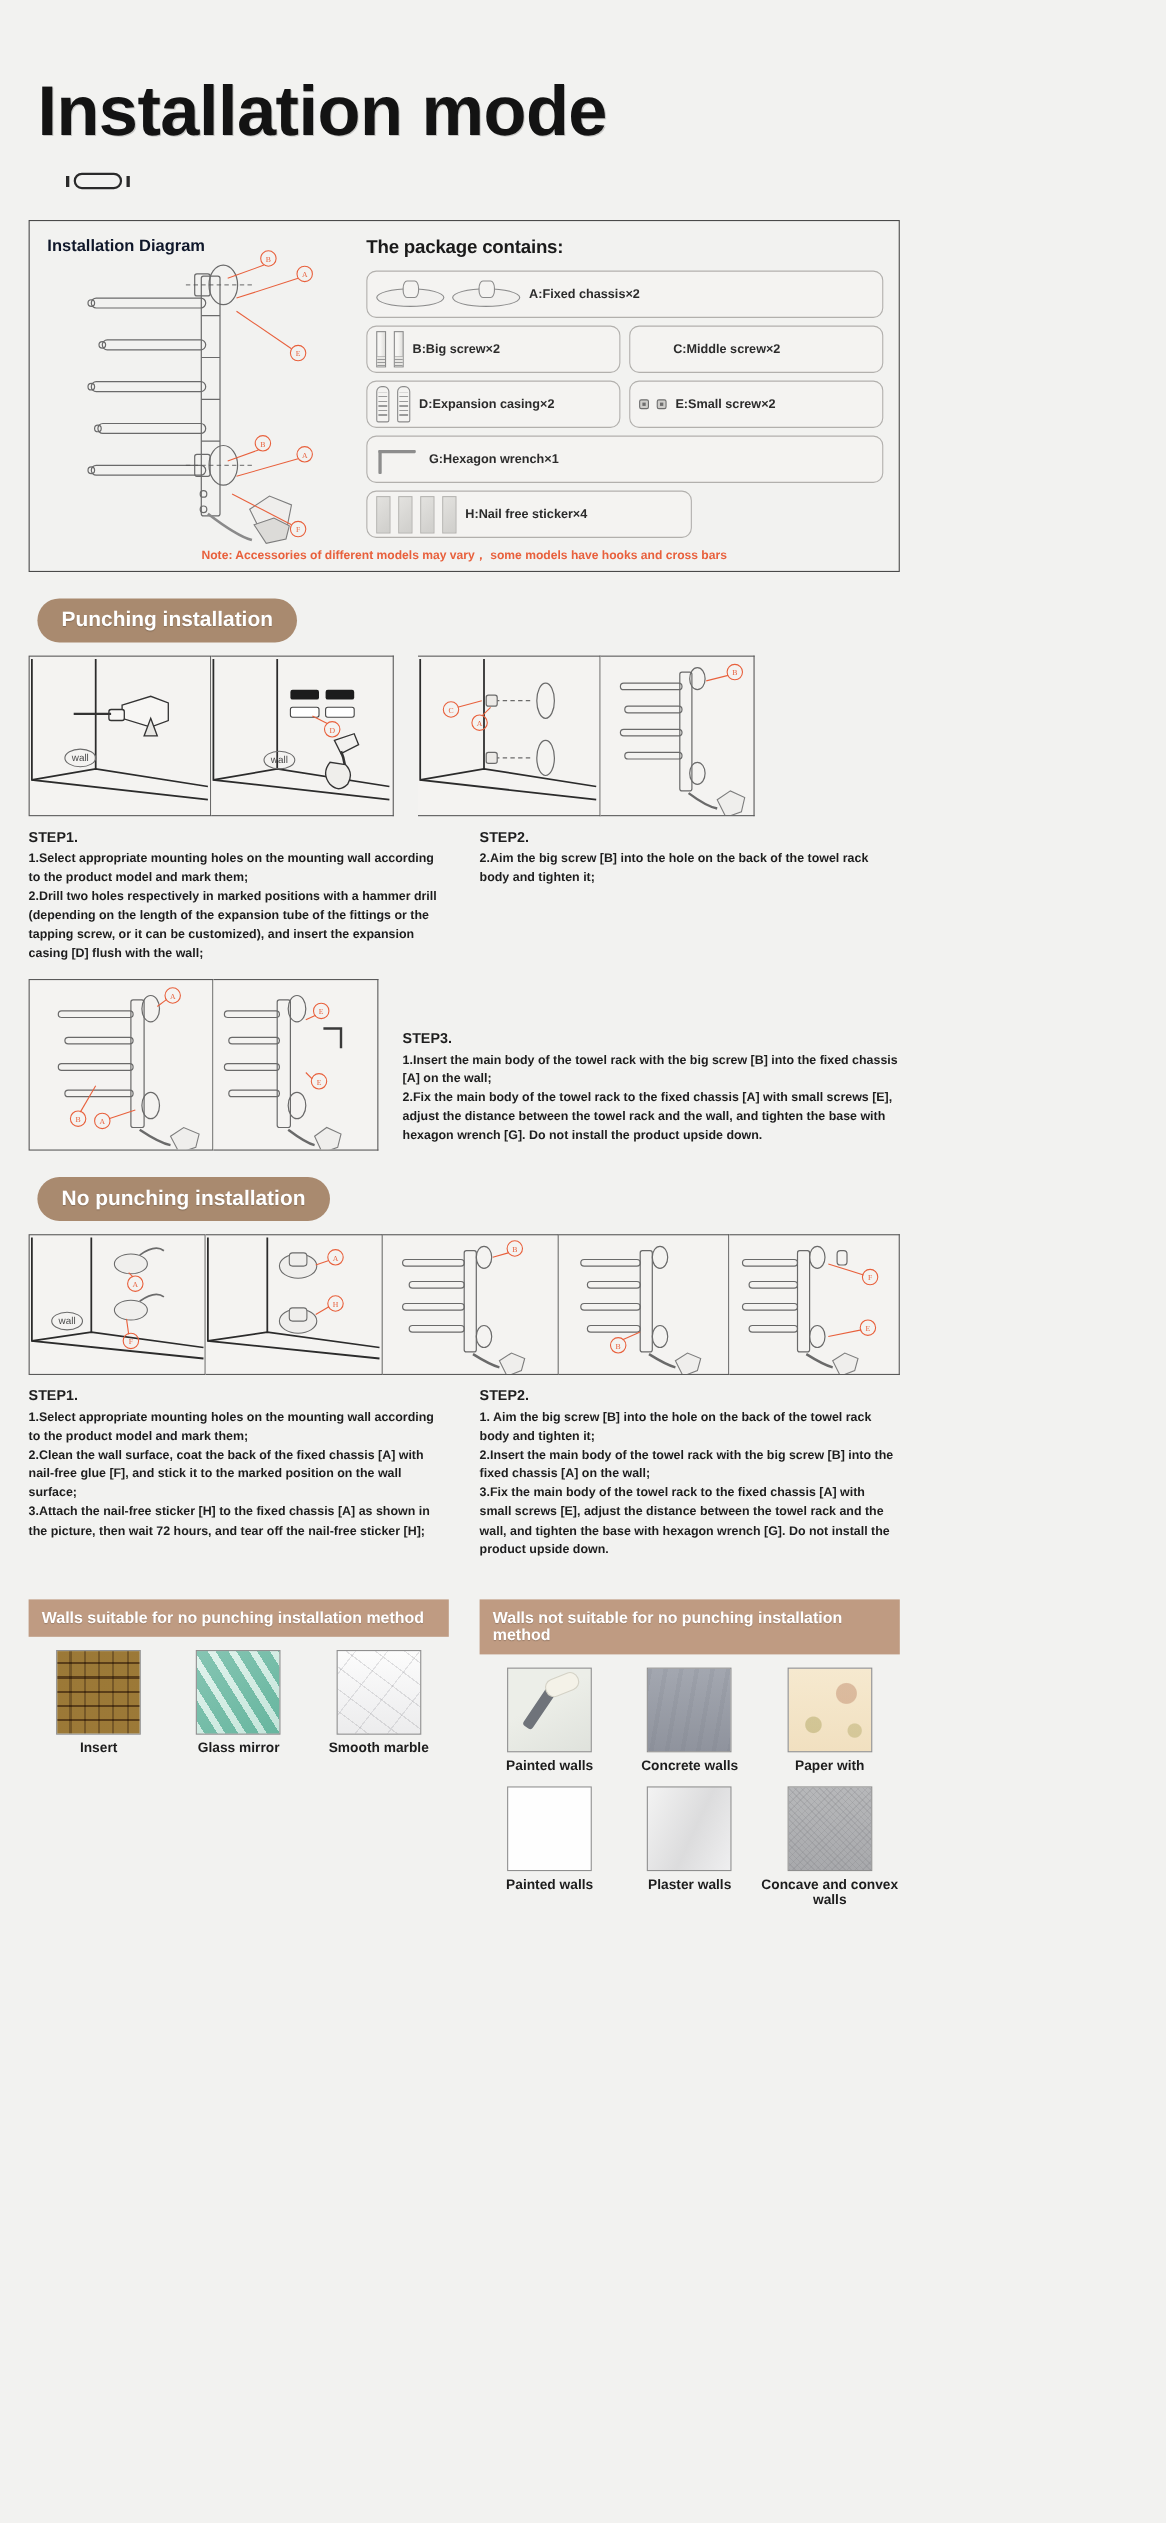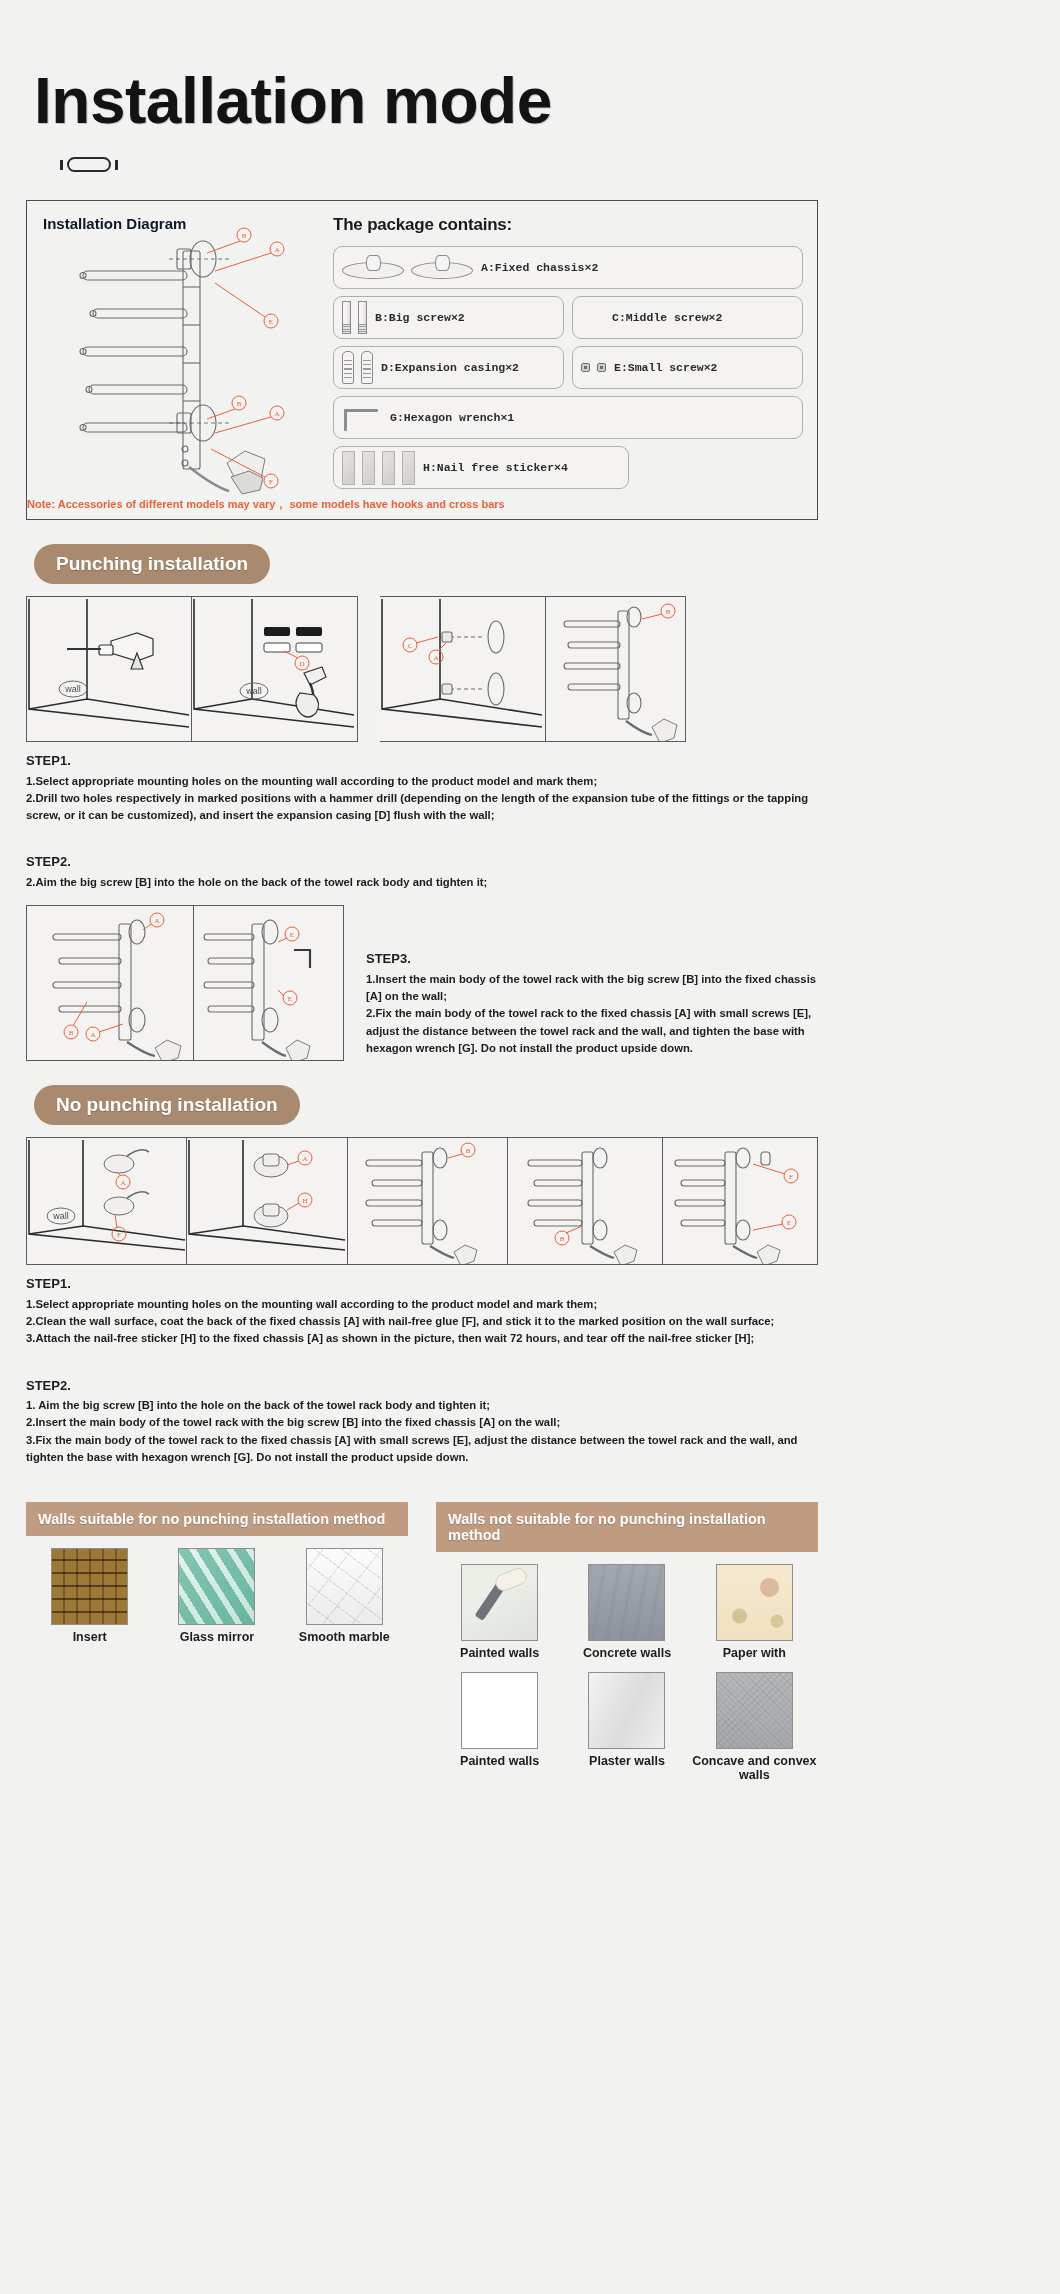--- a/index.html
+++ b/index.html
@@ -27,32 +27,32 @@
 
   
   .outline-box { border: 1.6px solid #4a4a4a; background: #f2f2f0; }
 
   
   .top-panel { margin-top: 28px; height: 320px; display: flex; position: relative; }
   .diagram-col { width: 292px; position: relative; padding: 14px 0 0 16px; }
   .diagram-title { font-size: 15px; font-weight: bold; color: #0f172a; }
   .pkg-col { flex: 1; padding: 14px 14px 10px 14px; }
   .pkg-title { font-size: 17px; font-weight: bold; margin-bottom: 11px; letter-spacing: -.2px; }
-  .pkg-grid { display: flex; flex-direction: column; gap: 7px; font-family: Liberation Mono, monospace; }
+  .pkg-grid { display: flex; flex-direction: column; gap: 7px; }
   .pkg-row { display: flex; gap: 8px; }
   .pkg-cell {
     border: 1.1px solid #b2b0ad; border-radius: 9px; background: #f4f3f1;
     height: 43px; display: flex; align-items: center; padding: 0 8px; gap: 8px;
   }
   .pkg-cell.w-full { flex: 1; }
   .pkg-cell.w-half { flex: 1; }
   .pkg-label { font-size: 11.5px; font-weight: bold; color: #2b2b2b; white-space: nowrap; }
   .pkg-art { display: flex; align-items: center; gap: 7px; flex: 0 0 auto; }
   .note {
-    color: #e8603c; font-size: 11px; font-weight: bold;
+    text-align: center; color: #e8603c; font-size: 11px; font-weight: bold;
     position: absolute; bottom: 7px; left: 0; right: 0;
   }
 
   
   .chassis { width: 62px; height: 26px; position: relative; }
   .chassis .disc {
     position: absolute; bottom: 2px; left: 0; width: 62px; height: 17px;
     border: 1.2px solid #8b8b8b; border-radius: 50%; background: #f1f0ee;
   }
   .chassis .hub {
@@ -89,21 +89,21 @@
   .strip { display: flex; gap: 0; }
   .ill {
     border: 1.4px solid #5a5a5a; background: #f4f3f1; position: relative; overflow: hidden;
   }
   .ill + .ill { border-left: none; }
 
   .steptext { font-size: 11.3px; line-height: 1.52; color: #1d1d1d; font-weight: bold; }
   .steptext .hd { font-size: 13px; font-weight: bold; margin-bottom: 2px; display:block; }
   .steptext p { margin: 0; }
 
-  .two-col { display: flex; gap: 28px; margin-top: 9px; flex-direction: column; }
+  .two-col { display: flex; gap: 28px; margin-top: 9px; }
   .two-col > div { flex: 1; }
 
   
   .walls-wrap { display: flex; gap: 28px; margin-top: 36px; }
   .walls-col { flex: 1; }
   .walls-head {
     background: #bf9b82; color: #fff; font-size: 14.5px; font-weight: bold;
     padding: 9px 12px; text-shadow: 0 1px 1px rgba(0,0,0,.2);
   }
   .sw-grid { display: flex; padding-top: 12px; }

